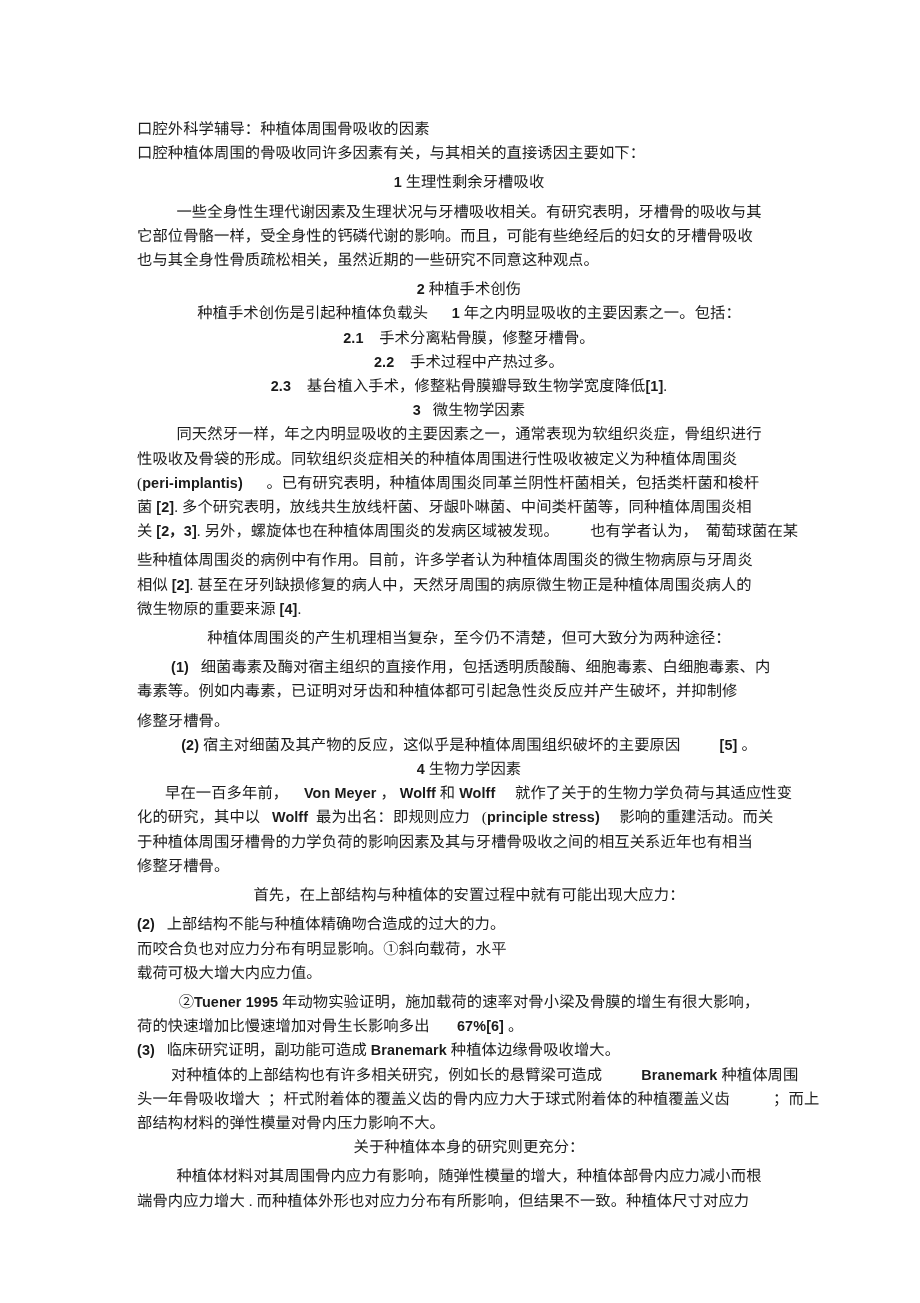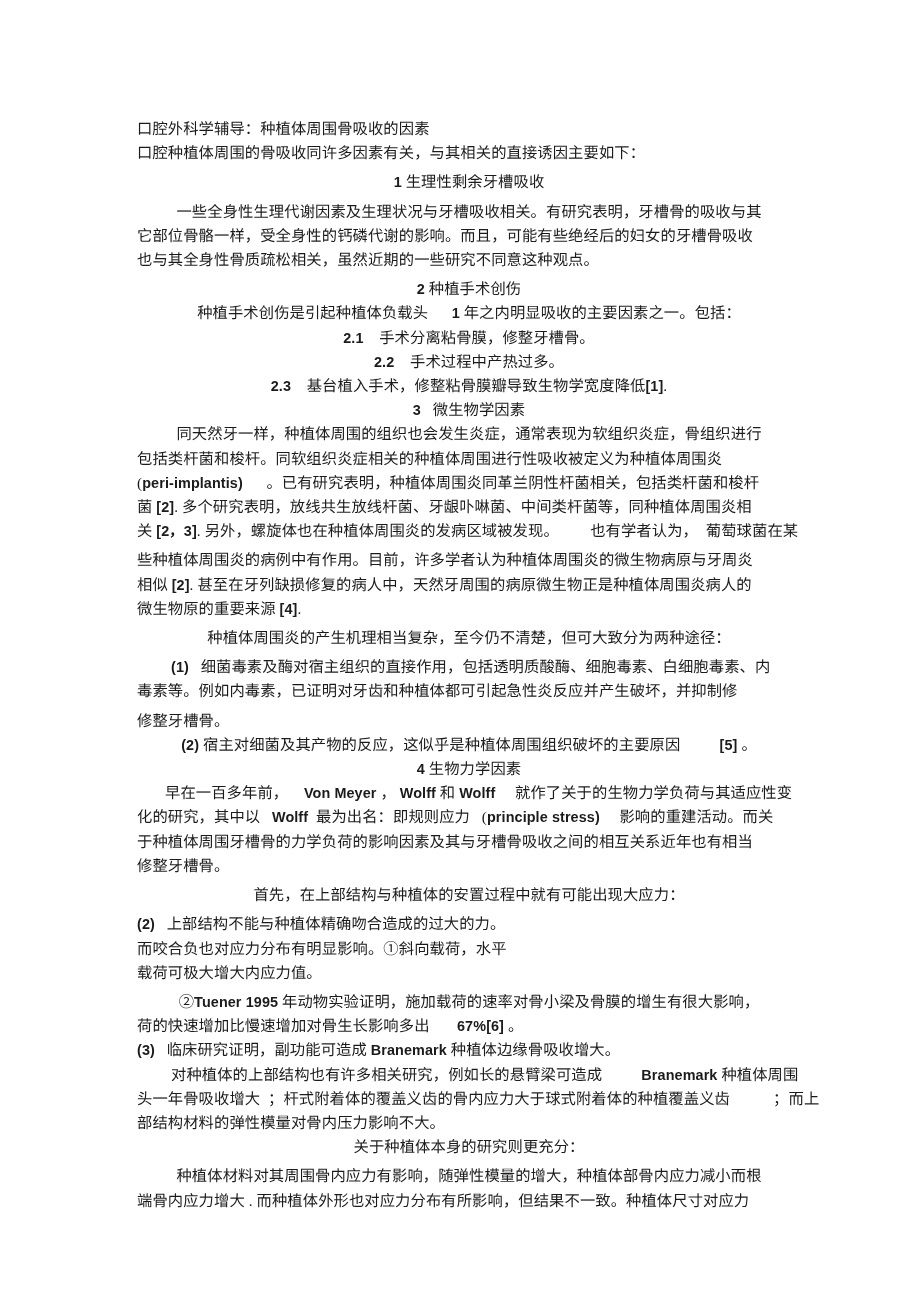--- a/index.html
+++ b/index.html
@@ -67,22 +67,22 @@
       <div class="ln i3 gap-sm"><span class="lat">1</span> 生理性剩余牙槽吸收</div>
       <div class="ln i3 gap-sm">一些全身性生理代谢因素及生理状况与牙槽吸收相关。有研究表明，牙槽骨的吸收与其</div>
       <div class="ln i0">它部位骨骼一样，受全身性的钙磷代谢的影响。而且，可能有些绝经后的妇女的牙槽骨吸收</div>
       <div class="ln i0">也与其全身性骨质疏松相关，虽然近期的一些研究不同意这种观点。</div>
       <div class="ln i3 gap-sm"><span class="lat">2</span> 种植手术创伤</div>
       <div class="ln i3">种植手术创伤是引起种植体负载头      <span class="lat">1</span> 年之内明显吸收的主要因素之一。包括：</div>
       <div class="ln i3"><span class="lat">2.1</span>    手术分离粘骨膜，修整牙槽骨。</div>
       <div class="ln i3"><span class="lat">2.2</span>    手术过程中产热过多。</div>
       <div class="ln i3"><span class="lat">2.3</span>    基台植入手术，修整粘骨膜瓣导致生物学宽度降低<span class="lat">[1]</span>.</div>
       <div class="ln i3"><span class="lat">3</span>   微生物学因素</div>
-      <div class="ln i3">同天然牙一样，种植体周围的组织也会发生炎症，通常表现为软组织炎症，骨组织进行</div>
-      <div class="ln i0">包括类杆菌和梭杆。同软组织炎症相关的种植体周围进行性吸收被定义为种植体周围炎</div>
+      <div class="ln i3">同天然牙一样，年之内明显吸收的主要因素之一，通常表现为软组织炎症，骨组织进行</div>
+      <div class="ln i0">性吸收及骨袋的形成。同软组织炎症相关的种植体周围进行性吸收被定义为种植体周围炎</div>
       <div class="ln i0">(<span class="lat">peri-implantis)</span>      。已有研究表明，种植体周围炎同革兰阴性杆菌相关，包括类杆菌和梭杆</div>
       <div class="ln i0">菌 <span class="lat">[2]</span>. 多个研究表明，放线共生放线杆菌、牙龈卟啉菌、中间类杆菌等，同种植体周围炎相</div>
       <div class="ln i0">关 <span class="lat">[2，3]</span>. 另外，螺旋体也在种植体周围炎的发病区域被发现。        也有学者认为，  葡萄球菌在某</div>
       <div class="ln i0 gap-sm">些种植体周围炎的病例中有作用。目前，许多学者认为种植体周围炎的微生物病原与牙周炎</div>
       <div class="ln i0">相似 <span class="lat">[2]</span>. 甚至在牙列缺损修复的病人中，天然牙周围的病原微生物正是种植体周围炎病人的</div>
       <div class="ln i0">微生物原的重要来源 <span class="lat">[4]</span>.</div>
       <div class="ln i3 gap-sm">种植体周围炎的产生机理相当复杂，至今仍不清楚，但可大致分为两种途径：</div>
       <div class="ln i3 gap-sm"><span class="lat">(1)</span>   细菌毒素及酶对宿主组织的直接作用，包括透明质酸酶、细胞毒素、白细胞毒素、内</div>
       <div class="ln i0">毒素等。例如内毒素，已证明对牙齿和种植体都可引起急性炎反应并产生破坏，并抑制修</div>
       <div class="ln i0 gap-sm">修整牙槽骨。</div>

